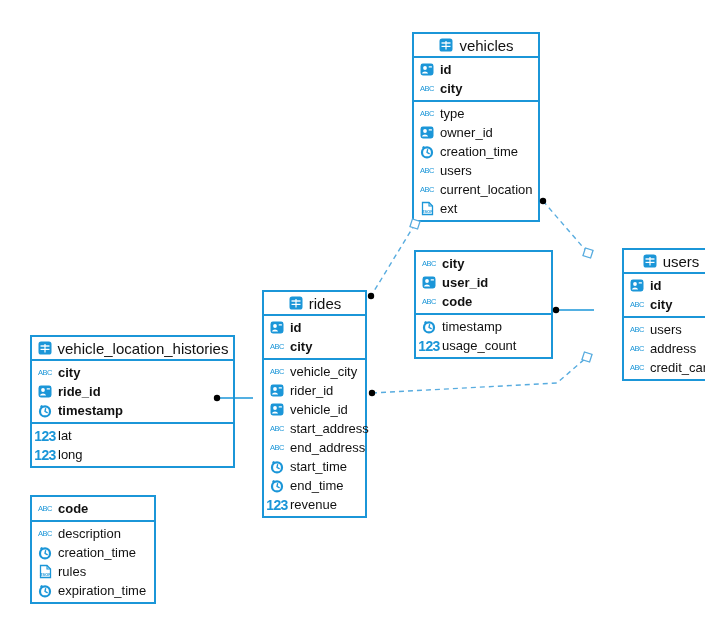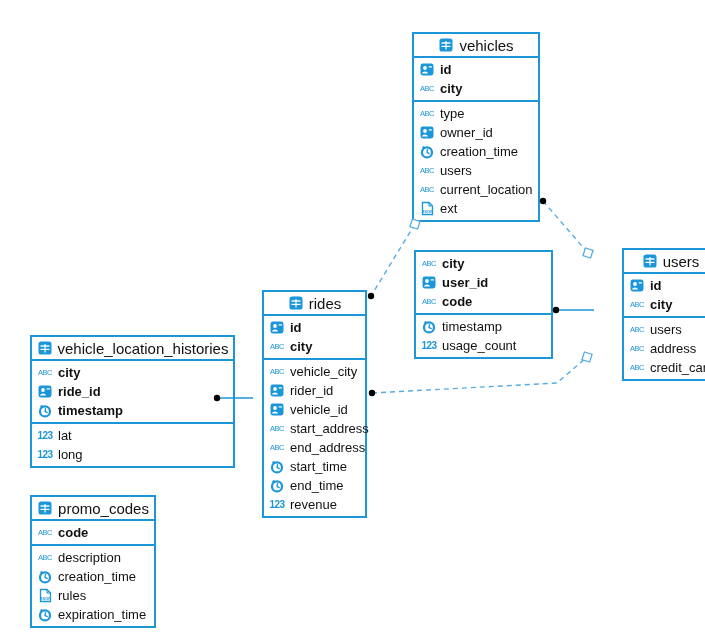--- a/index.html
+++ b/index.html
@@ -11,21 +11,21 @@
          border:2px solid var(--accent); z-index:1; }
   .hd  { height:22px; display:flex; align-items:center; justify-content:center;
          gap:5px; border-bottom:2px solid var(--accent); font-size:15px; color:var(--ink); }
   .sec { padding:2px 0; }
   .sec.keys { border-bottom:2px solid var(--accent); }
   .row { height:19px; display:flex; align-items:center; gap:5px; padding:0 5px;
          font-size:13px; color:var(--ink); white-space:nowrap; }
   .row.key { font-weight:700; }
   .ic  { width:16px; height:15px; flex:none; display:flex; align-items:center; justify-content:center; }
   .ic.ictxt { color:var(--accent); font-weight:400; font-size:7.5px; letter-spacing:-0.4px; }
-  .ic.icnum { color:var(--accent); font-weight:700; font-size:10px; letter-spacing:-0.6px; }
+  .ic.icnum { color:var(--accent); font-weight:700; font-size:14px; letter-spacing:-0.6px; }
 
   #wires { position:absolute; left:0; top:0; z-index:2; pointer-events:none; }
   .wire-dashed { stroke:var(--wire); stroke-width:1.4; fill:none; stroke-dasharray:5 4; }
   .wire-solid  { stroke:var(--accent); stroke-width:1.6; fill:none; }
   .mk-square { fill:#ffffff; stroke:var(--wire); stroke-width:1.3; }
   .mk-dot { fill:#000000; }
 </style>
 </head>
 <body>
 
@@ -360,31 +360,20 @@
         </div>
         <div class="row">
           <span class="ic icnum">
             <span class="num-glyph">123</span>
           </span>
           <span>long</span>
         </div>
       </div>
     </div>
     <div class="tbl" style="left: 30px; top: 495px; width: 126px;">
-      <div class="hd">
-        <span class="ic">
-          <svg width="14" height="14" viewBox="0 0 14 14">
-            <rect x="0.5" y="0.5" width="13" height="13" rx="2.6" fill="var(--accent)"></rect>
-            <line x1="2.5" y1="5" x2="11.5" y2="5" stroke="#fff" stroke-width="1.4"></line>
-            <line x1="7" y1="3" x2="7" y2="11.5" stroke="#fff" stroke-width="1.2"></line>
-            <line x1="2.5" y1="8.4" x2="11.5" y2="8.4" stroke="#fff" stroke-width="1.2"></line>
-          </svg>
-        </span>
-        <span>promo_codes</span>
-      </div>
       <div class="sec keys">
         <div class="row key">
           <span class="ic ictxt">
             <span class="abc-glyph">ABC</span>
           </span>
           <span>code</span>
         </div>
       </div>
       <div class="sec flds">
         <div class="row">

